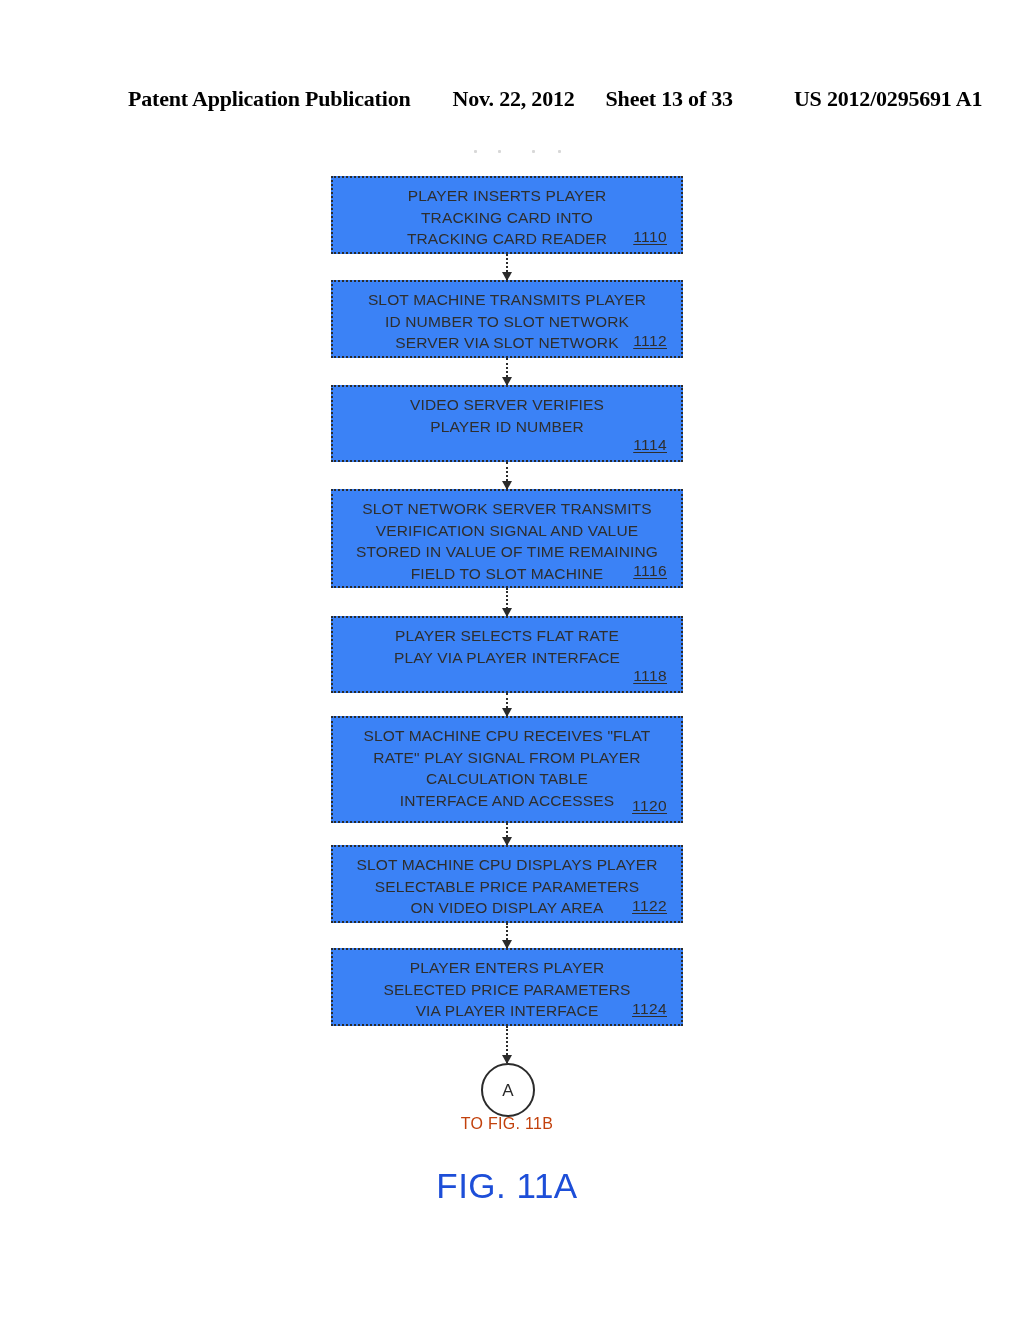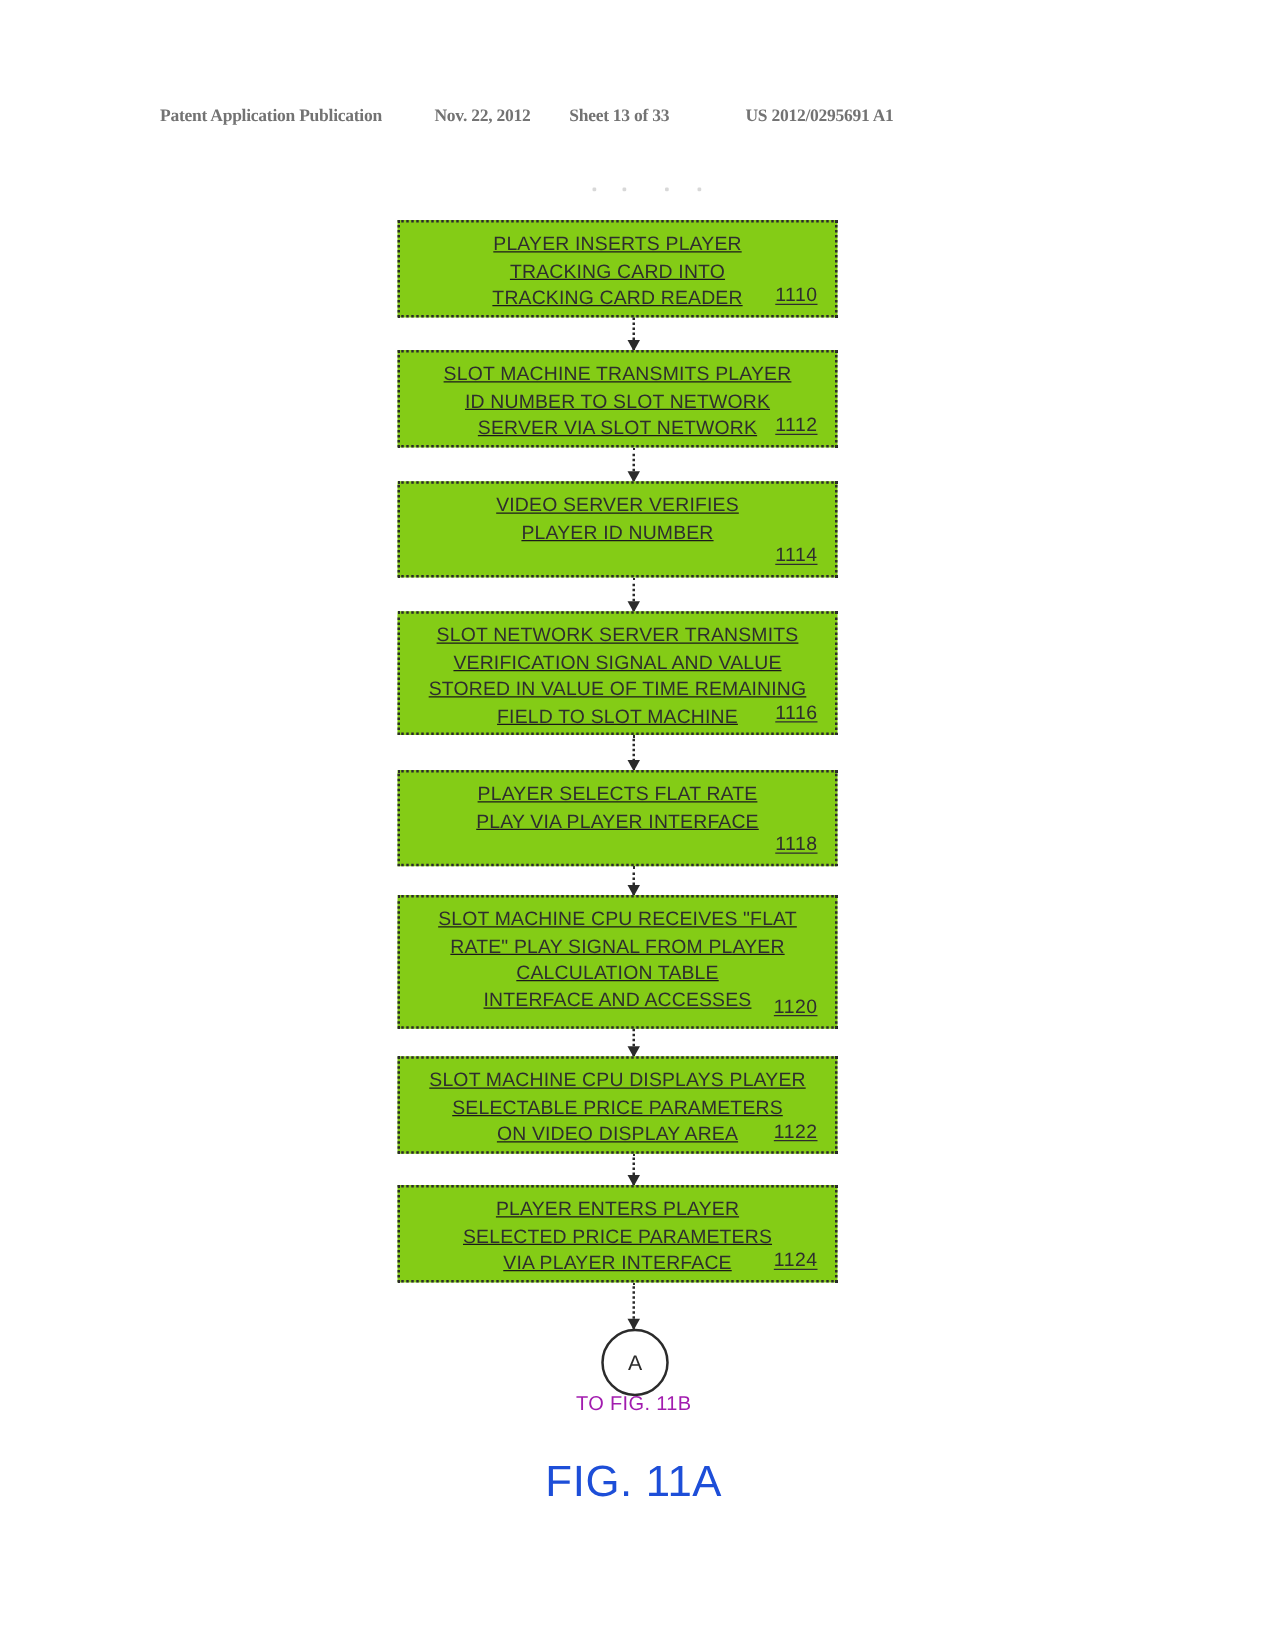--- a/index.html
+++ b/index.html
@@ -20,23 +20,23 @@
   
   .page-header {
     position: absolute;
     top: 86px;
     left: 128px;
     width: 770px;
     display: flex;
     align-items: baseline;
     font-family: "Liberation Serif", serif;
     font-weight: bold;
-    font-size: 14px;
+    font-size: 22px;
     letter-spacing: -0.2px;
-    color: #737373;
+    color: #000000;
     white-space: nowrap;
   }
   .hdr-pub { }
   .hdr-date {
     margin-left: 42px;
   }
   .hdr-sheet {
     margin-left: 31px;
   }
   .hdr-num {
@@ -65,27 +65,26 @@
     top: 0;
     width: 3px;
     height: 3px;
     background: #d8d8d8;
     border-radius: 1px;
   }
 
   
   .flow-box {
     position: absolute;
-    left: 318px;
+    left: 331px;
     width: 352px;
     box-sizing: border-box;
     border: 2px dotted #2b2b2b;
-    background: #84cc16;
+    background: #3b82f6;
     padding: 7px 10px 5px 10px;
-    text-decoration: underline;
   }
   .flow-box .box-lines {
     text-align: center;
     font-size: 15.5px;
     line-height: 21.5px;
     letter-spacing: 0.15px;
     color: #2e2e2e;
     white-space: nowrap;
   }
   .flow-box .box-lines .ln {
@@ -167,21 +166,21 @@
     line-height: 1;
   }
   .connector-caption {
     position: absolute;
     left: 331px;
     top: 1115px;
     width: 352px;
     text-align: center;
     font-size: 16px;
     letter-spacing: 0.3px;
-    color: #a21caf;
+    color: #c2410c;
   }
 
   
   .figure-caption {
     position: absolute;
     left: 331px;
     top: 1166px;
     width: 352px;
     text-align: center;
     font-size: 35px;

